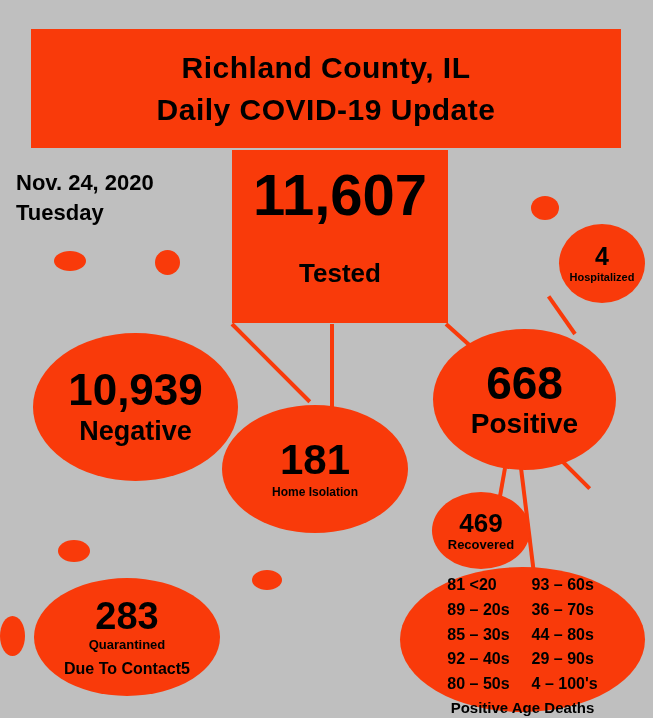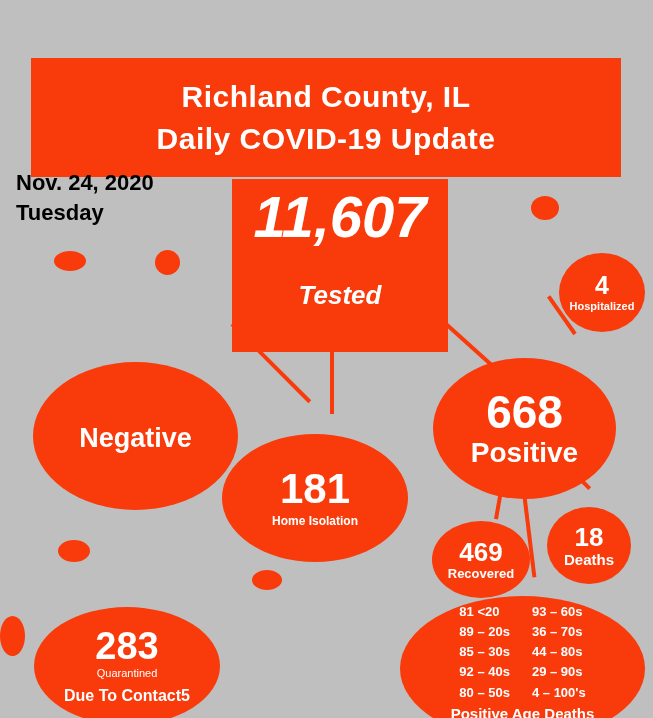--- a/index.html
+++ b/index.html
@@ -14,28 +14,27 @@
     overflow: hidden;
   }
   #board {
     position: relative;
     width: 653px;
     height: 718px;
   }
   .node {
     position: absolute;
     background: #f93a0a;
-    color: #ffffff;
+    color: #000000;
     display: flex;
     flex-direction: column;
     align-items: center;
     justify-content: center;
     text-align: right;
     box-sizing: border-box;
-    margin-top: 29px;
   }
   .ellipse { border-radius: 50%; }
   .rect { border-radius: 0; }
   .deco {
     position: absolute;
     background: #f93a0a;
     border-radius: 50%;
   }
   .line {
     position: absolute;
@@ -66,22 +65,21 @@
     text-align: left;
     color: #000;
     font-size: 22px;
     font-weight: bold;
     line-height: 1.35;
   }
   
   #tested-node {
     left: 232px; top: 150px; width: 216px; height: 173px;
     justify-content: flex-start;
-    padding-top: 9px;
-    font-style: italic;
+    padding-top: 16px;
   }
   #tested-value { font-size: 58px; font-weight: bold; line-height: 1; }
   #tested-label { font-size: 26px; font-weight: bold; margin-top: 34px; }
   
   #negative-node {
     left: 33px; top: 333px; width: 205px; height: 148px;
   }
   #negative-value { font-size: 44px; font-weight: bold; line-height: 1; }
   #negative-label { font-size: 27px; font-weight: bold; margin-top: 4px; }
   
@@ -112,32 +110,32 @@
   #deaths-node {
     left: 547px; top: 478px; width: 84px; height: 77px;
   }
   #deaths-value { font-size: 26px; font-weight: bold; line-height: 1; }
   #deaths-label { font-size: 15px; font-weight: bold; margin-top: 1px; }
   
   #quarantined-node {
     left: 34px; top: 578px; width: 186px; height: 118px;
   }
   #quarantined-value { font-size: 38px; font-weight: bold; line-height: 1; }
-  #quarantined-label { font-size: 11px; font-weight: normal; margin-top: 2px; }
+  #quarantined-label { font-size: 13px; font-weight: bold; margin-top: 2px; }
   #quarantined-sub { font-size: 16px; font-weight: bold; margin-top: 8px; }
   
   #agerange-node {
     left: 400px; top: 567px; width: 245px; height: 145px;
     justify-content: flex-start;
     padding-top: 6px;
   }
   #agerange-cols {
     display: flex;
     gap: 22px;
-    font-size: 13px;
+    font-size: 16px;
     font-weight: bold;
     line-height: 1.55;
   }
   .agerange-col {
     display: flex;
     flex-direction: column;
     align-items: flex-start;
     white-space: nowrap;
   }
   #agerange-label {
@@ -175,20 +173,21 @@
     <div>Nov. 24, 2020</div>
     <div>Tuesday</div>
   </div>
 
   <div class="node rect" id="tested-node">
     <div id="tested-value">11,607</div>
     <div id="tested-label">Tested</div>
   </div>
 
   <div class="node ellipse" id="negative-node">
+    <div id="negative-value">10,939</div>
     <div id="negative-label">Negative</div>
   </div>
 
   <div class="node ellipse" id="positive-node">
     <div id="positive-value">668</div>
     <div id="positive-label">Positive</div>
   </div>
 
   <div class="node ellipse" id="hospitalized-node">
     <div id="hospitalized-value">4</div>
@@ -198,24 +197,20 @@
   <div class="node ellipse" id="isolation-node">
     <div id="isolation-value">181</div>
     <div id="isolation-label">Home Isolation</div>
   </div>
 
   <div class="node ellipse" id="recovered-node">
     <div id="recovered-value">469</div>
     <div id="recovered-label">Recovered</div>
   </div>
 
-  <div class="node ellipse" id="deaths-node">
-    <div id="deaths-value">18</div>
-    <div id="deaths-label">Deaths</div>
-  </div>
 
   <div class="node ellipse" id="quarantined-node">
     <div id="quarantined-value">283</div>
     <div id="quarantined-label">Quarantined</div>
     <div id="quarantined-sub">Due To Contact5</div>
   </div>
 
   <div class="node ellipse" id="agerange-node">
     <div id="agerange-cols">
       <div class="agerange-col">

